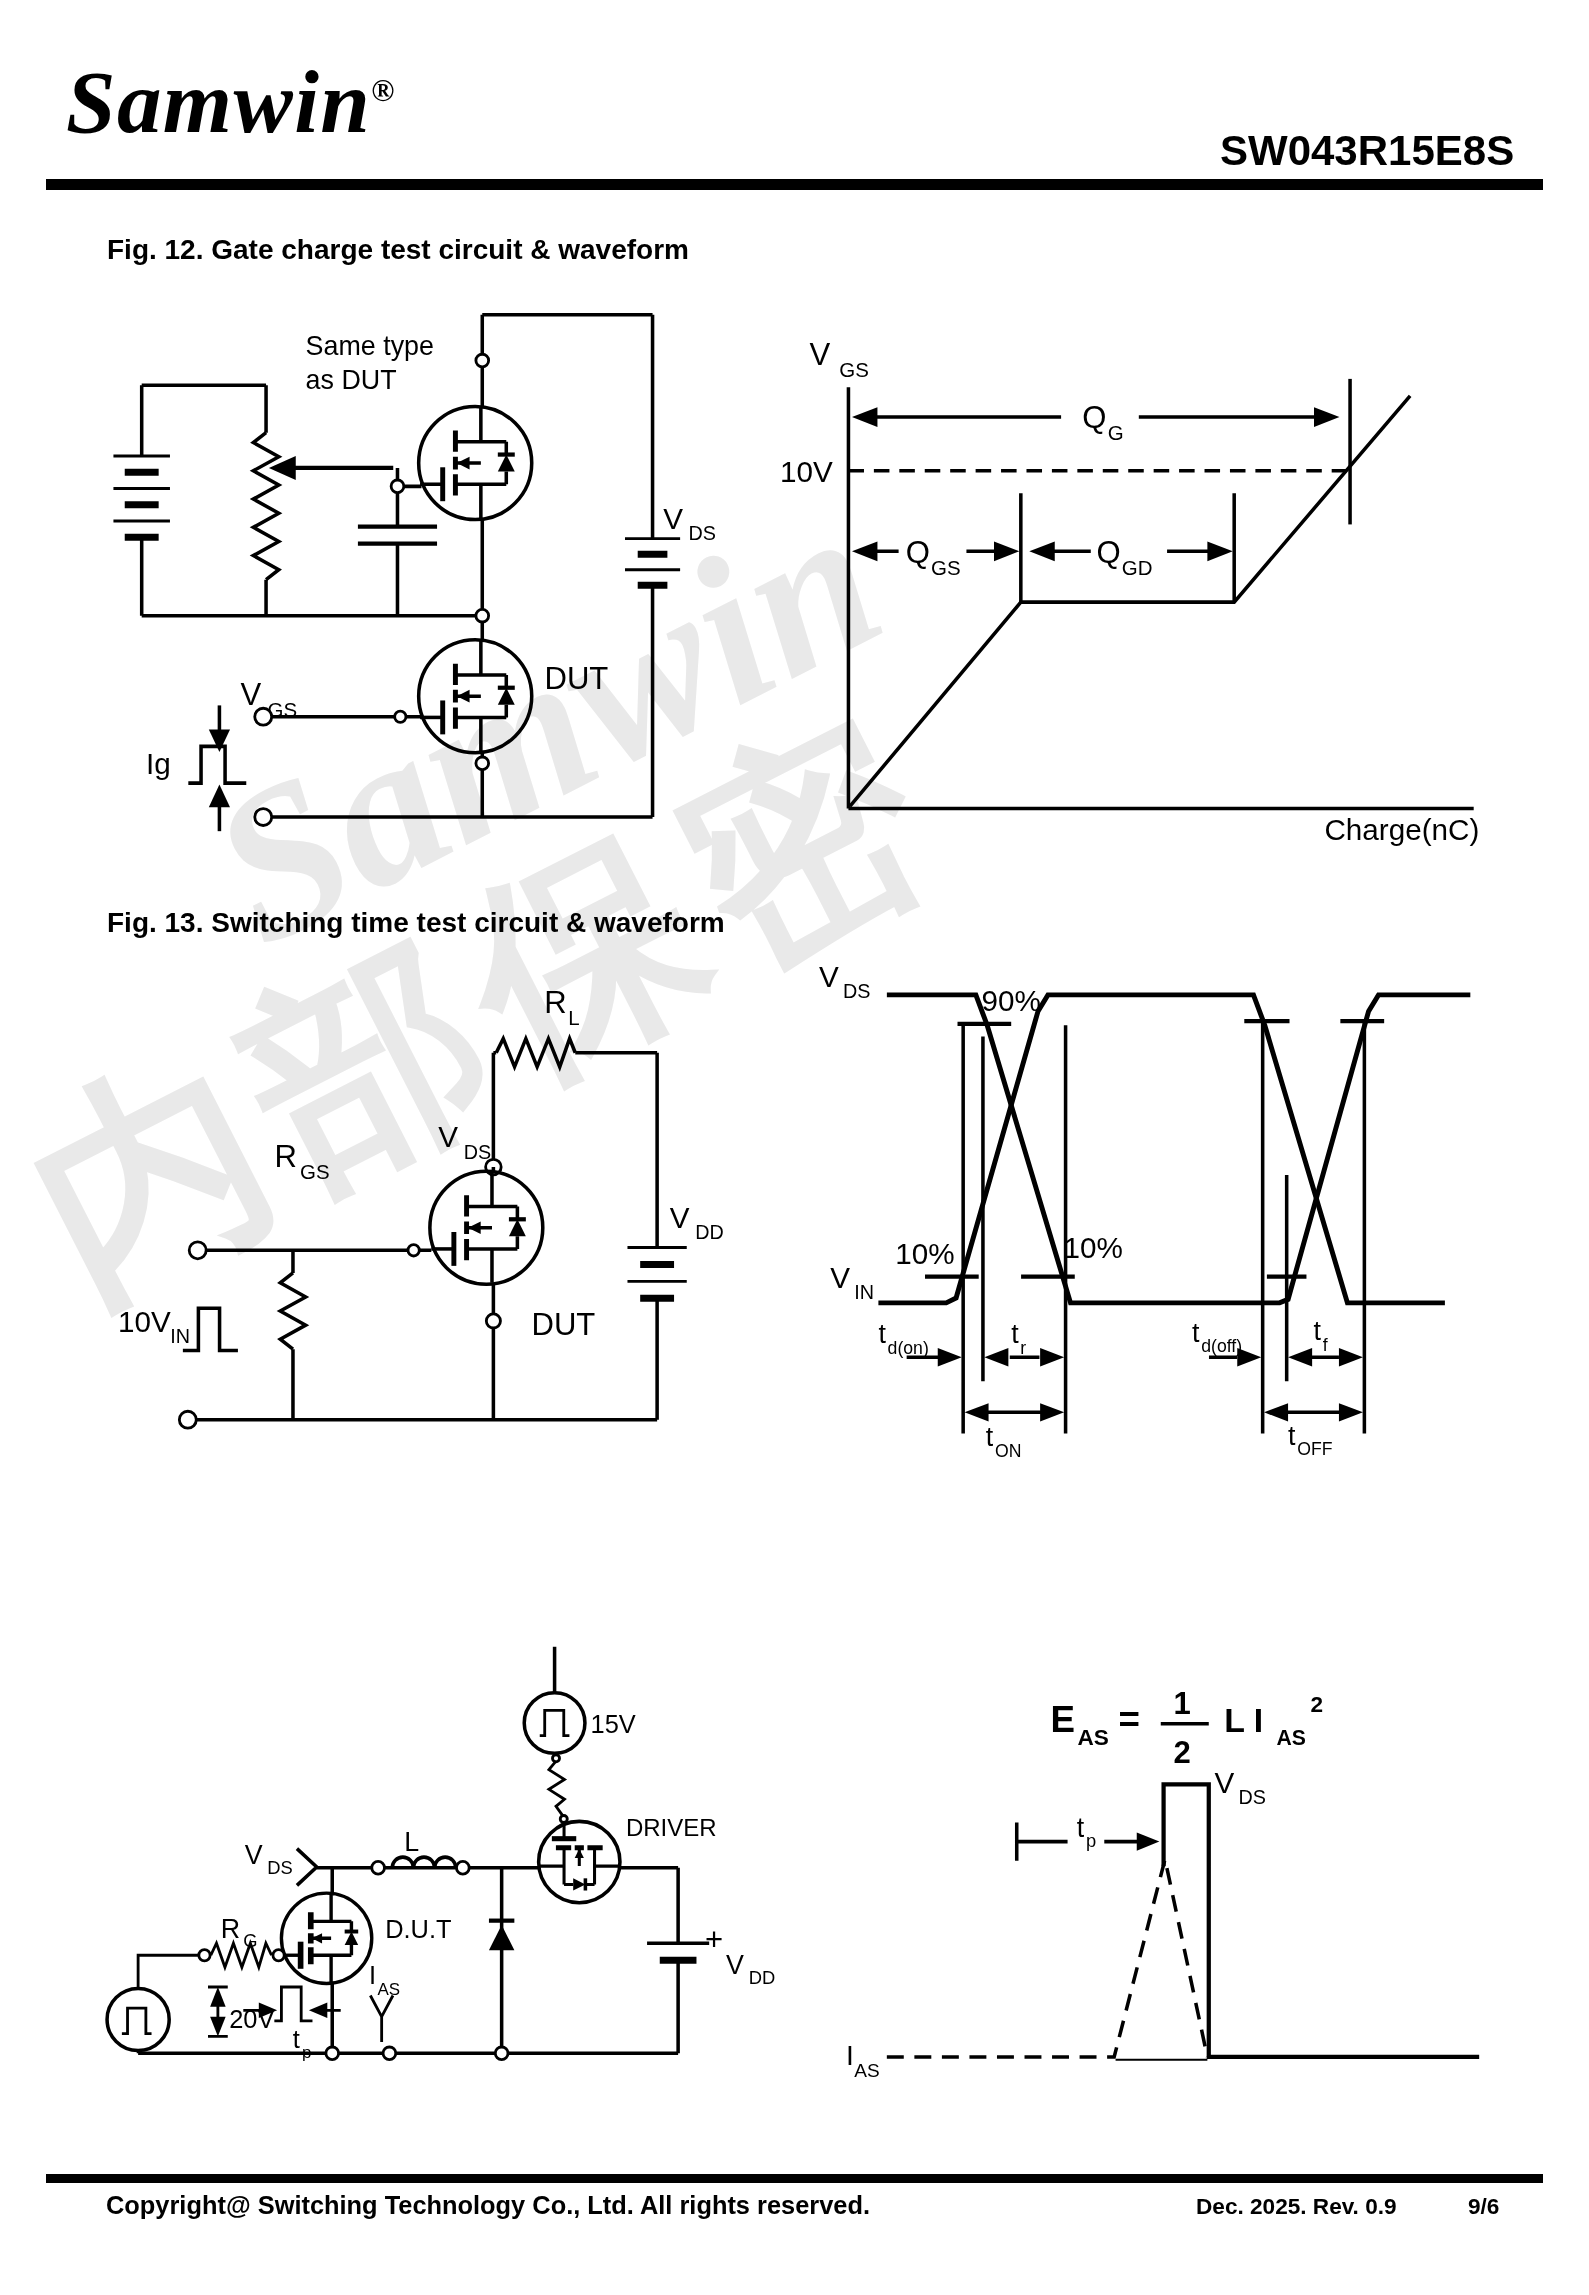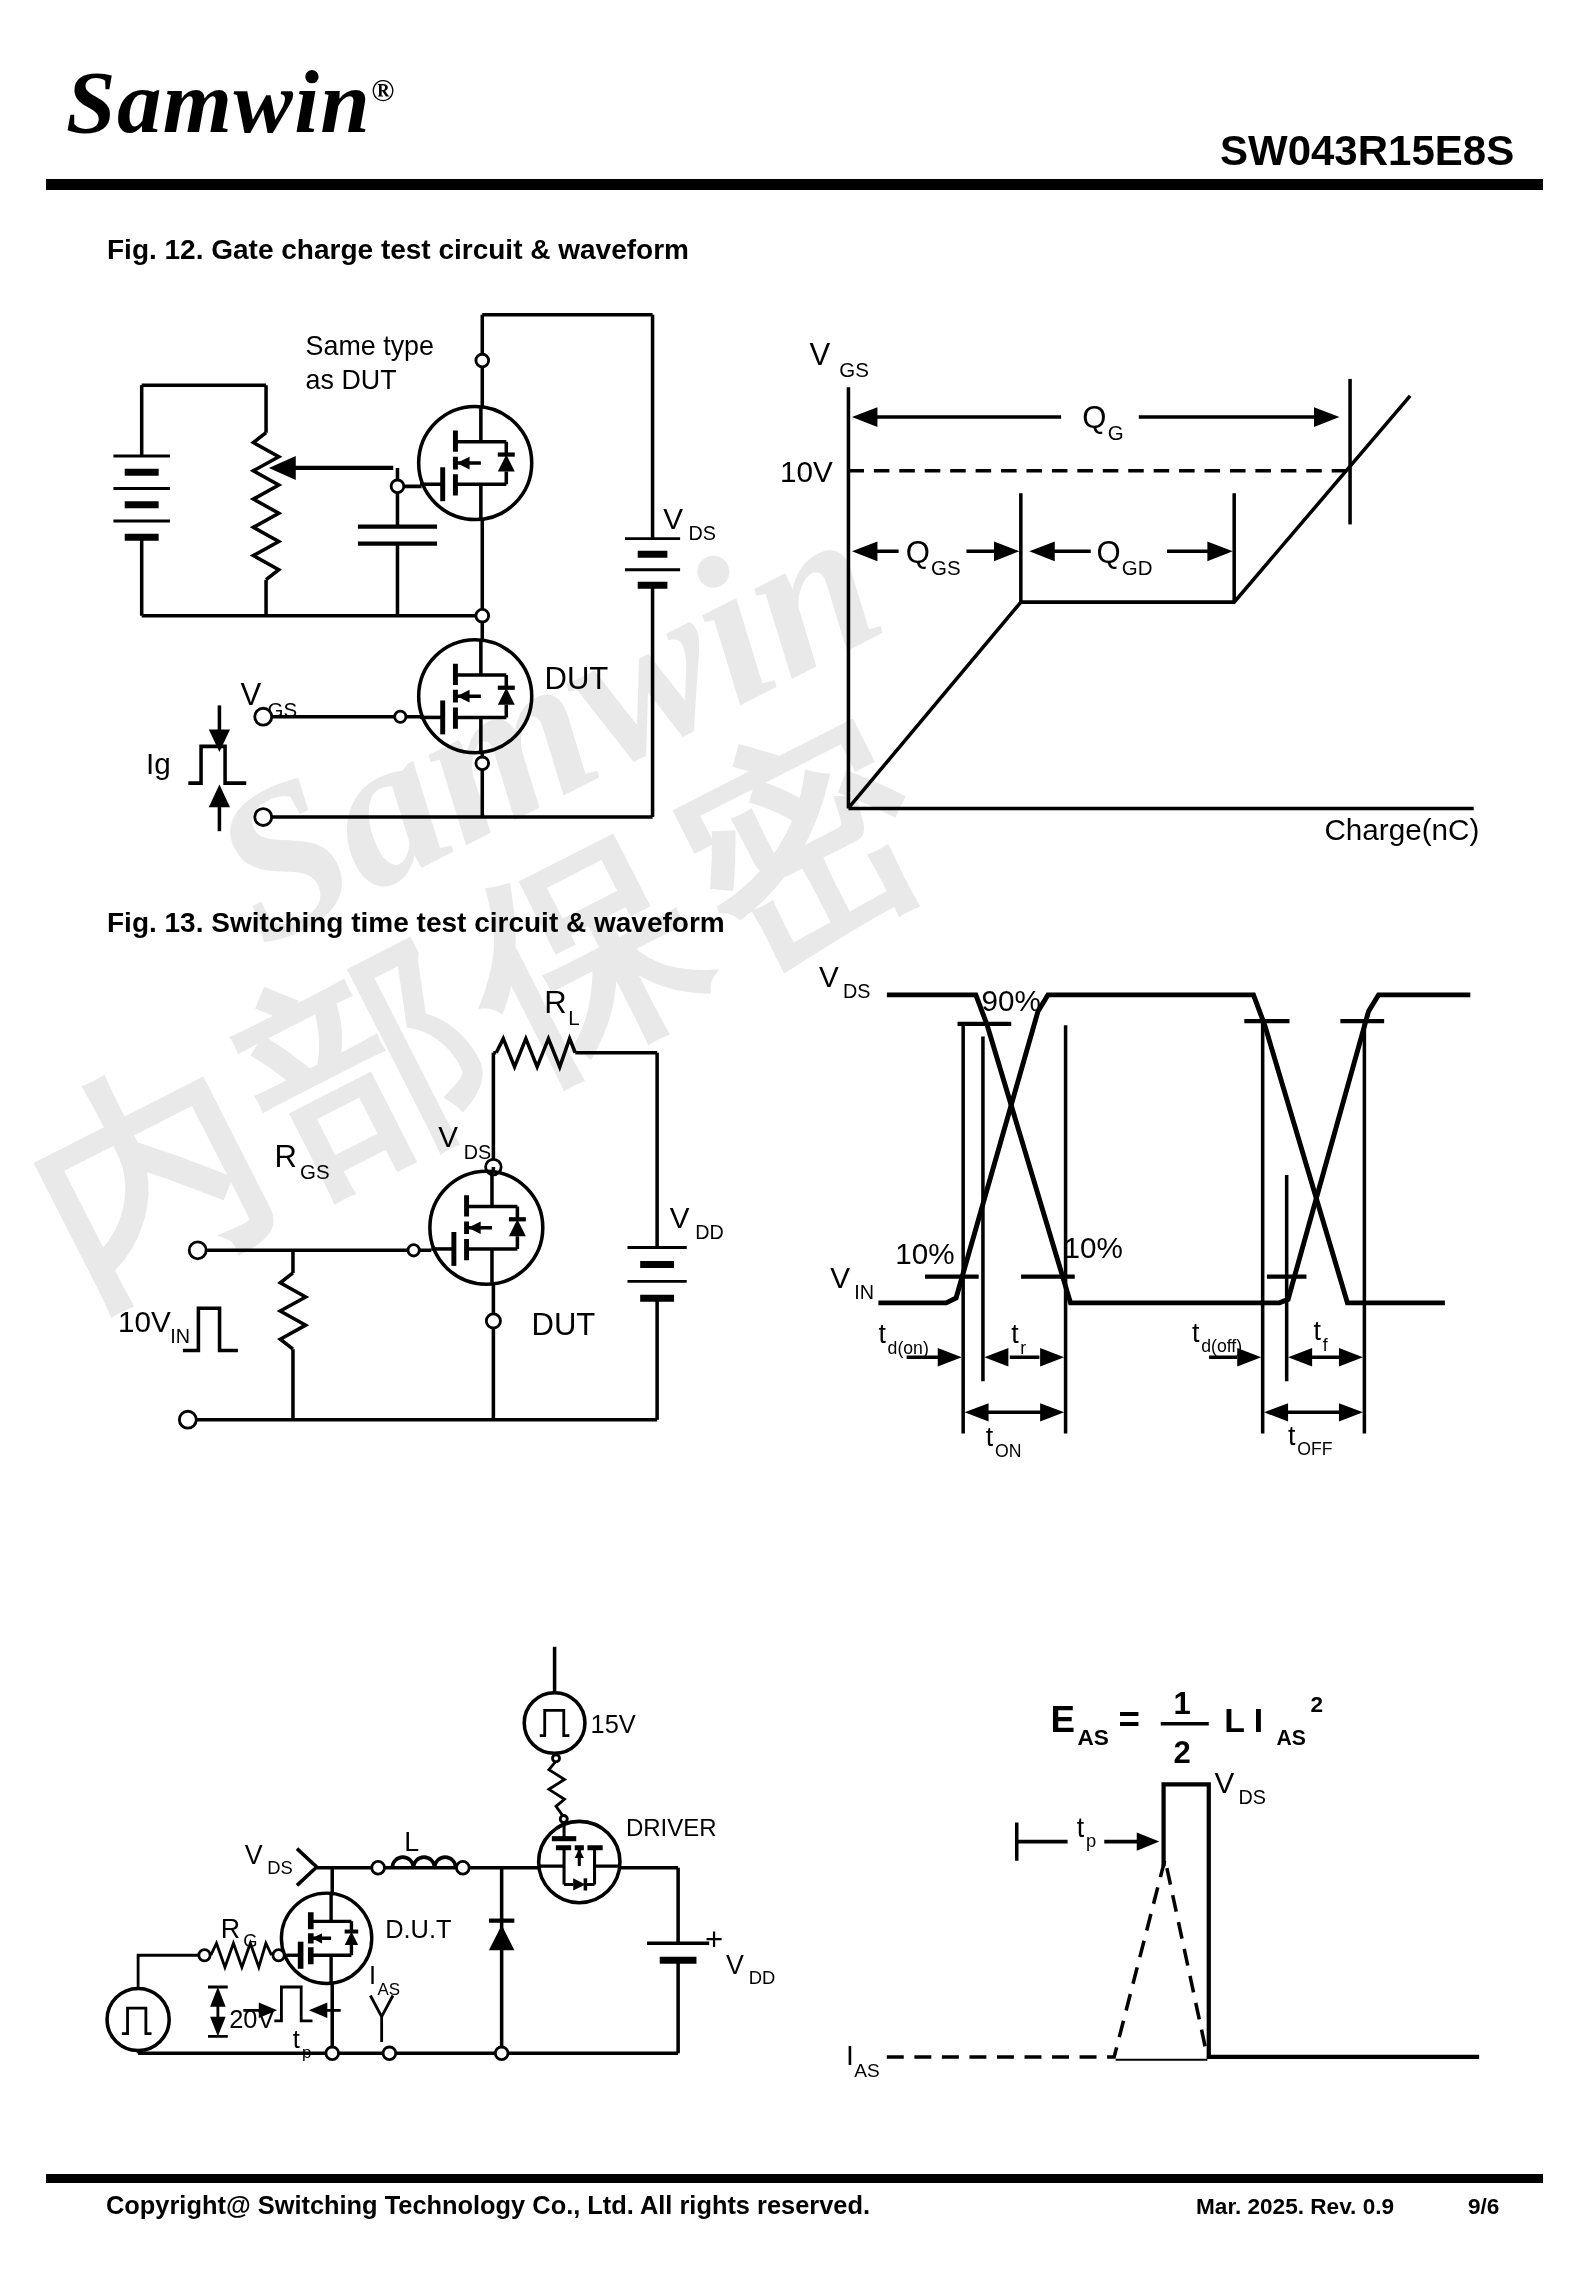--- a/index.html
+++ b/index.html
@@ -411,17 +411,17 @@
     <path class="w5" d="M1440,2580 V2634 M1440,2607 H1512 M1564,2607 H1624"></path>
     <polygon class="fillb" points="1642,2607 1610,2594 1610,2620"></polygon>
     <g>
       <text class="lbl" x="1525" y="2600" font-size="38">t</text>
       <text class="lbl" x="1538" y="2614" font-size="26">p</text>
     </g>
   </svg>
 
   <div class="abs frule"></div>
   <div class="abs fcopy">Copyright@ Switching Technology Co., Ltd. All rights reserved.</div>
-  <div class="abs frev">Mar. 2025. Rev. 0.9</div>
+  <div class="abs frev">Dec. 2025. Rev. 0.9</div>
   <div class="abs fpage">9/6</div>
 
 </div>
 
 
 </body></html>

